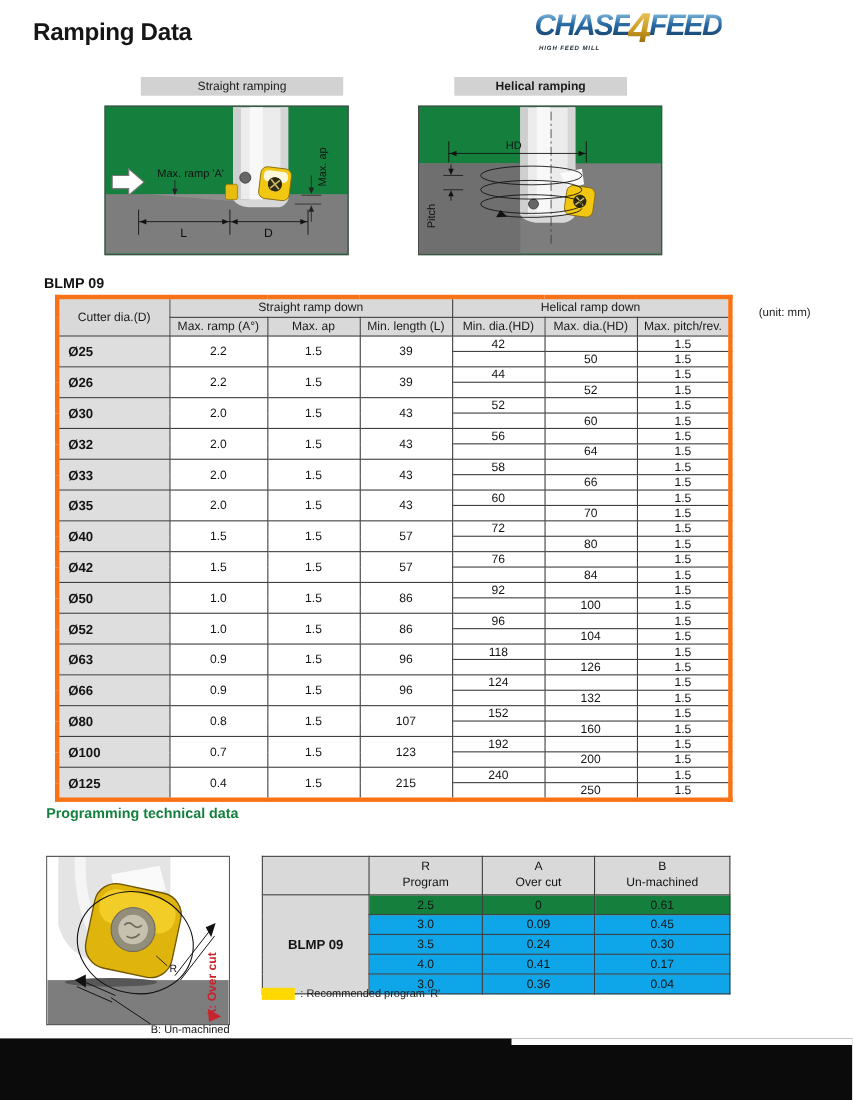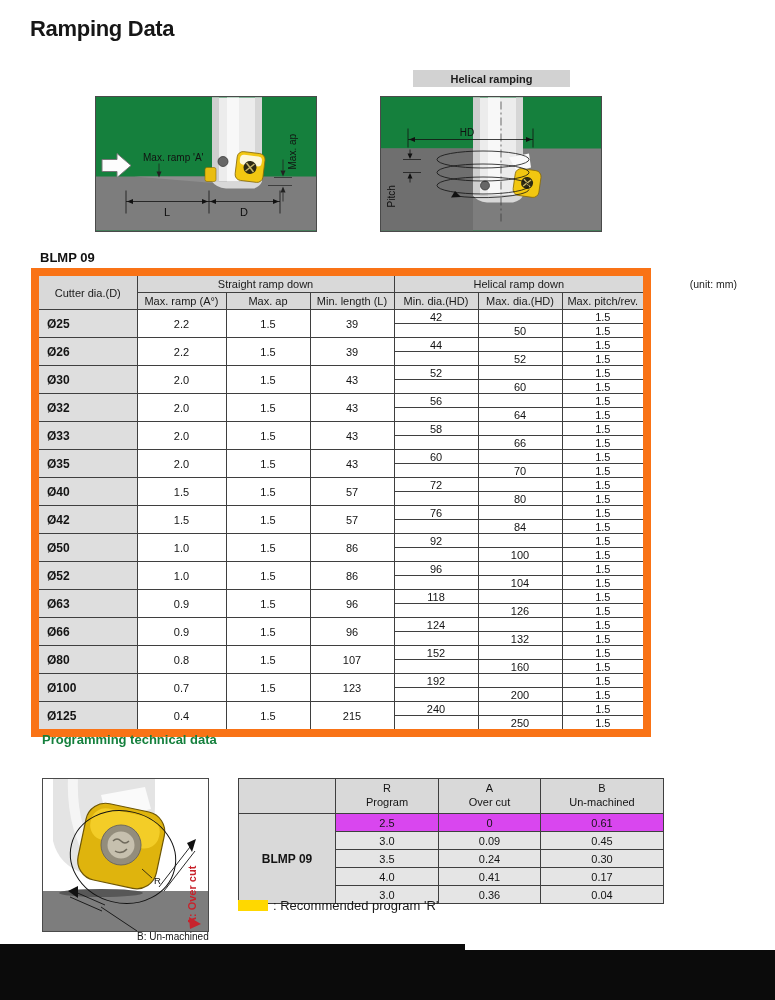--- a/index.html
+++ b/index.html
@@ -29,57 +29,62 @@
 
   
   .frame{position:absolute;border:1px solid #4a4a4a;background:#15803d;}
   .frame-straight{left:95px;top:96px;width:220px;height:134px;}
   .frame-helical{left:380px;top:96px;width:220px;height:134px;}
   .frame svg{display:block;width:100%;height:100%;}
 
   
   .rt-title{position:absolute;left:40px;top:250px;font-size:13px;font-weight:bold;color:#111;}
   .rt-unit{position:absolute;right:38px;top:254px;font-size:10.5px;color:#222;margin-top:24px;}
-  table.ramp{position:absolute;left:31px;top:268px;width:612px;border-collapse:collapse;
-             table-layout:fixed;font-size:11px;color:#141414;border:8px solid #f97316;}
+  table.ramp{position:absolute;left:50px;top:268px;width:612px;border-collapse:collapse;
+             table-layout:fixed;font-size:11px;color:#141414;border:4px solid #f97316;}
   table.ramp th,table.ramp td{border:1px solid #3f3f3f;text-align:center;padding:0;overflow:hidden;}
   table.ramp thead th{background:#d9d9d9;font-weight:normal;height:16px;font-size:11px;color:#1a1a1a;}
   table.ramp td{height:13px;line-height:12px;background:#fff;}
   table.ramp td.dia{background:#dedede;text-align:left;padding-left:8px;font-weight:bold;font-size:12px;}
 
   
   .prog-title{position:absolute;left:42px;top:732px;font-size:13px;font-weight:bold;color:#15803d;}
   .pframe{position:absolute;left:42px;top:778px;width:165px;height:152px;border:1px solid #4a4a4a;background:#fff;}
   .pframe svg{display:block;width:100%;height:100%;}
   .b-label{position:absolute;left:137px;top:931px;font-size:10px;color:#151515;}
 
   table.prog{position:absolute;left:238px;top:778px;width:425px;border-collapse:collapse;
              table-layout:fixed;font-size:11px;color:#141414;border:1.5px solid #2e2e2e;}
   table.prog th,table.prog td{border:1px solid #3f3f3f;padding:0;text-align:center;}
   table.prog thead th{background:#d9d9d9;font-weight:normal;height:34px;font-size:11px;line-height:1.25;}
-  table.prog td{height:17px;background:#e5e5e5;}
+  table.prog td{height:17px;background:#0ea5e9;}
   table.prog td.plabel{background:#d9d9d9 !important;font-weight:bold;font-size:12px;}
-  table.prog tr.rec td{background:#d946ef;}
+  table.prog tr.rec td{background:#15803d;}
 
   .legend{position:absolute;left:238px;top:898px;display:flex;align-items:center;}
   .legend-swatch{width:30px;height:11px;background:#ffd800;}
-  .legend-text{font-size:13px;margin-left:5px;color:#1a1a1a;}
+  .legend-text{font-size:10px;margin-left:5px;color:#1a1a1a;}
 
   
   .footer-bar{position:absolute;left:0;top:944px;width:775px;height:56px;background:#0b0b0b;}
   .footer-notch{position:absolute;left:465px;top:944px;width:310px;height:6px;background:#ffffff;}
 </style>
 </head>
 <body>
 
 <div class="page">
 
   <div class="page-title">Ramping Data</div>
 
-
+  <div class="logo">
+    <div class="logo-main"><span class="lg-blue">CHASE</span><span class="lg-four">4</span><span class="lg-blue">FEED</span></div>
+    <div class="lg-tag">HIGH FEED MILL</div>
+  </div>
+
+  <div class="dlabel dlabel-straight">Straight ramping</div>
   <div class="dlabel dlabel-helical">Helical ramping</div>
 
   <div class="frame frame-straight">
     <svg viewBox="0 0 220 133">
       <rect x="0" y="79" width="220" height="54" fill="#7d7d7d"></rect>
       <polygon points="38,79 148,88 148,79" fill="#8d8d8d"></polygon>
       <rect x="116" y="0" width="50" height="84" fill="#ececec"></rect>
       <rect x="116" y="0" width="7" height="84" fill="#cfcfcf"></rect>
       <rect x="131" y="0" width="12" height="84" fill="#f8f8f8"></rect>
       <rect x="159" y="0" width="7" height="84" fill="#d6d6d6"></rect>

